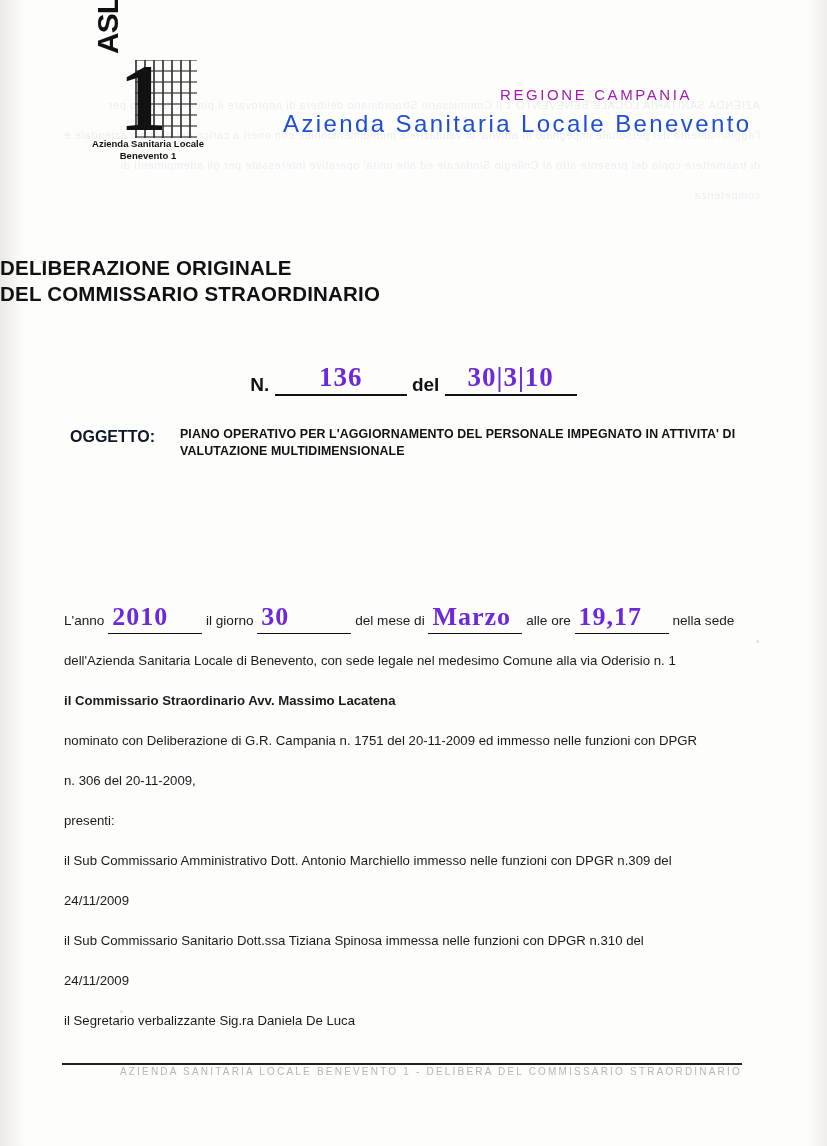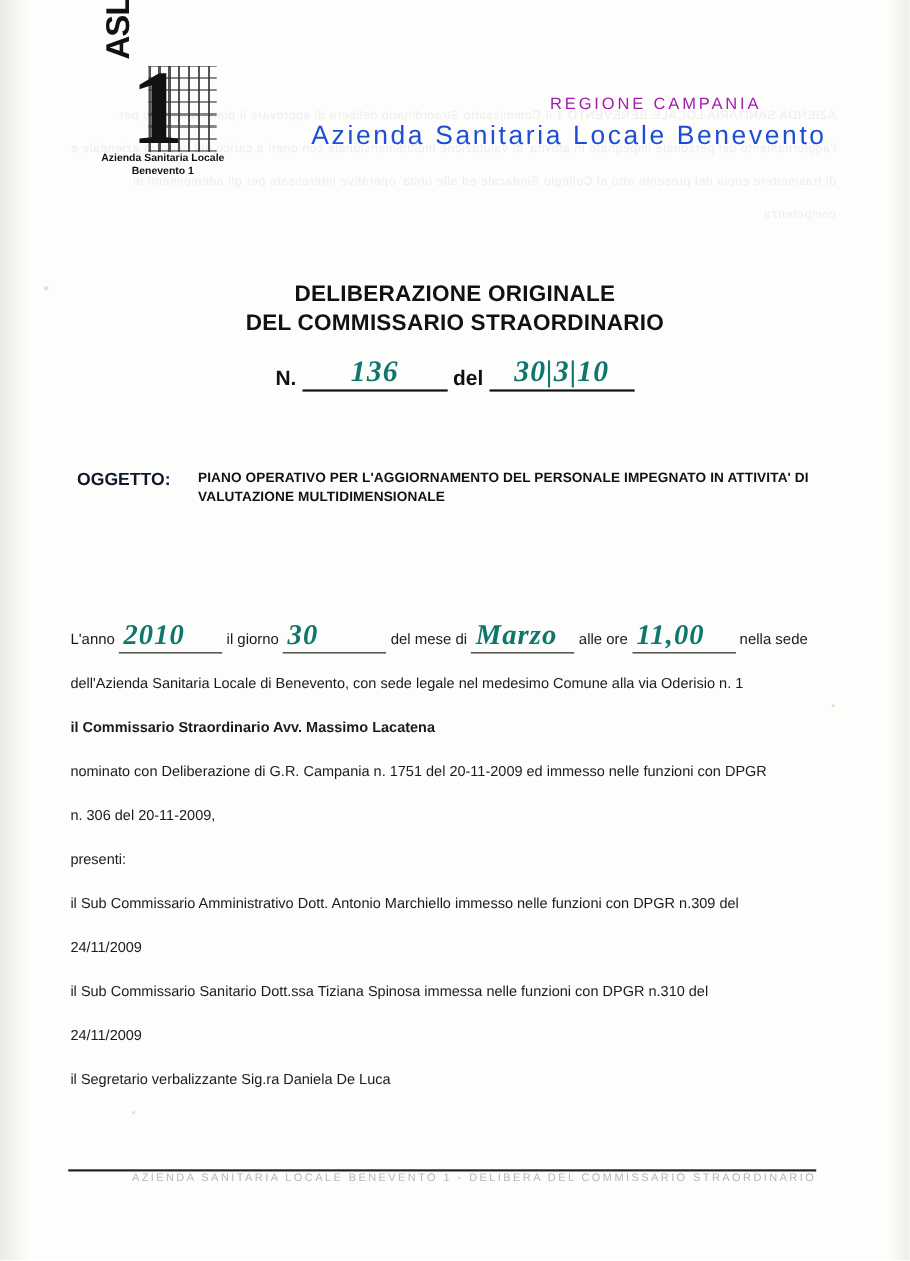--- a/index.html
+++ b/index.html
@@ -132,45 +132,44 @@
     color: #1d4ed8;
     white-space: nowrap;
   }
 
   
   .title {
     position: absolute;
     left: 0;
     right: 0;
     top: 255px;
-    text-align: center;
     font-weight: 700;
     font-size: 20.5px;
     line-height: 26px;
     letter-spacing: .2px;
     color: #111;
   }
 
   .num-row {
     position: absolute;
     left: 0; right: 0;
     top: 322px;
     text-align: center;
     font-size: 19px;
     font-weight: 700;
     color: #111;
   }
   .num-row .lbl { font-weight: 700; }
   .hand {
     font-family: "Liberation Serif", serif;
-    font-style: italic;
-    font-weight: 700;
-    color: #0f766e;
+    font-weight: 700;
+    color: #6d28d9;
     font-size: 27px;
     letter-spacing: 1px;
+    margin-top: 40px;
   }
   .ul {
     display: inline-block;
     border-bottom: 2px solid #111;
     padding: 0 6px 1px 6px;
     min-width: 120px;
     text-align: center;
     vertical-align: bottom;
   }
 
@@ -285,21 +284,21 @@
 
   <div class="body">
     <p class="line1">
       <span>L'anno</span>
       <span class="ul-h hand">2010</span>
       <span>il giorno</span>
       <span class="ul-h hand">30</span>
       <span>del mese di</span>
       <span class="ul-h hand">Marzo</span>
       <span>alle ore</span>
-      <span class="ul-h hand">11,00</span>
+      <span class="ul-h hand">19,17</span>
       <span>nella sede</span>
     </p>
     <p>dell'Azienda Sanitaria Locale di Benevento, con sede legale nel medesimo Comune alla via Oderisio n. 1</p>
     <p class="bold">il Commissario Straordinario Avv. Massimo Lacatena</p>
     <p>nominato con Deliberazione di G.R. Campania n. 1751 del 20-11-2009 ed immesso nelle funzioni con DPGR</p>
     <p>n. 306 del 20-11-2009,</p>
     <p>presenti:</p>
     <p class="just">il Sub Commissario Amministrativo  Dott. Antonio Marchiello immesso nelle funzioni con DPGR n.309 del</p>
     <p>24/11/2009</p>
     <p class="just">il Sub Commissario Sanitario Dott.ssa Tiziana Spinosa immessa nelle funzioni con DPGR n.310 del</p>

